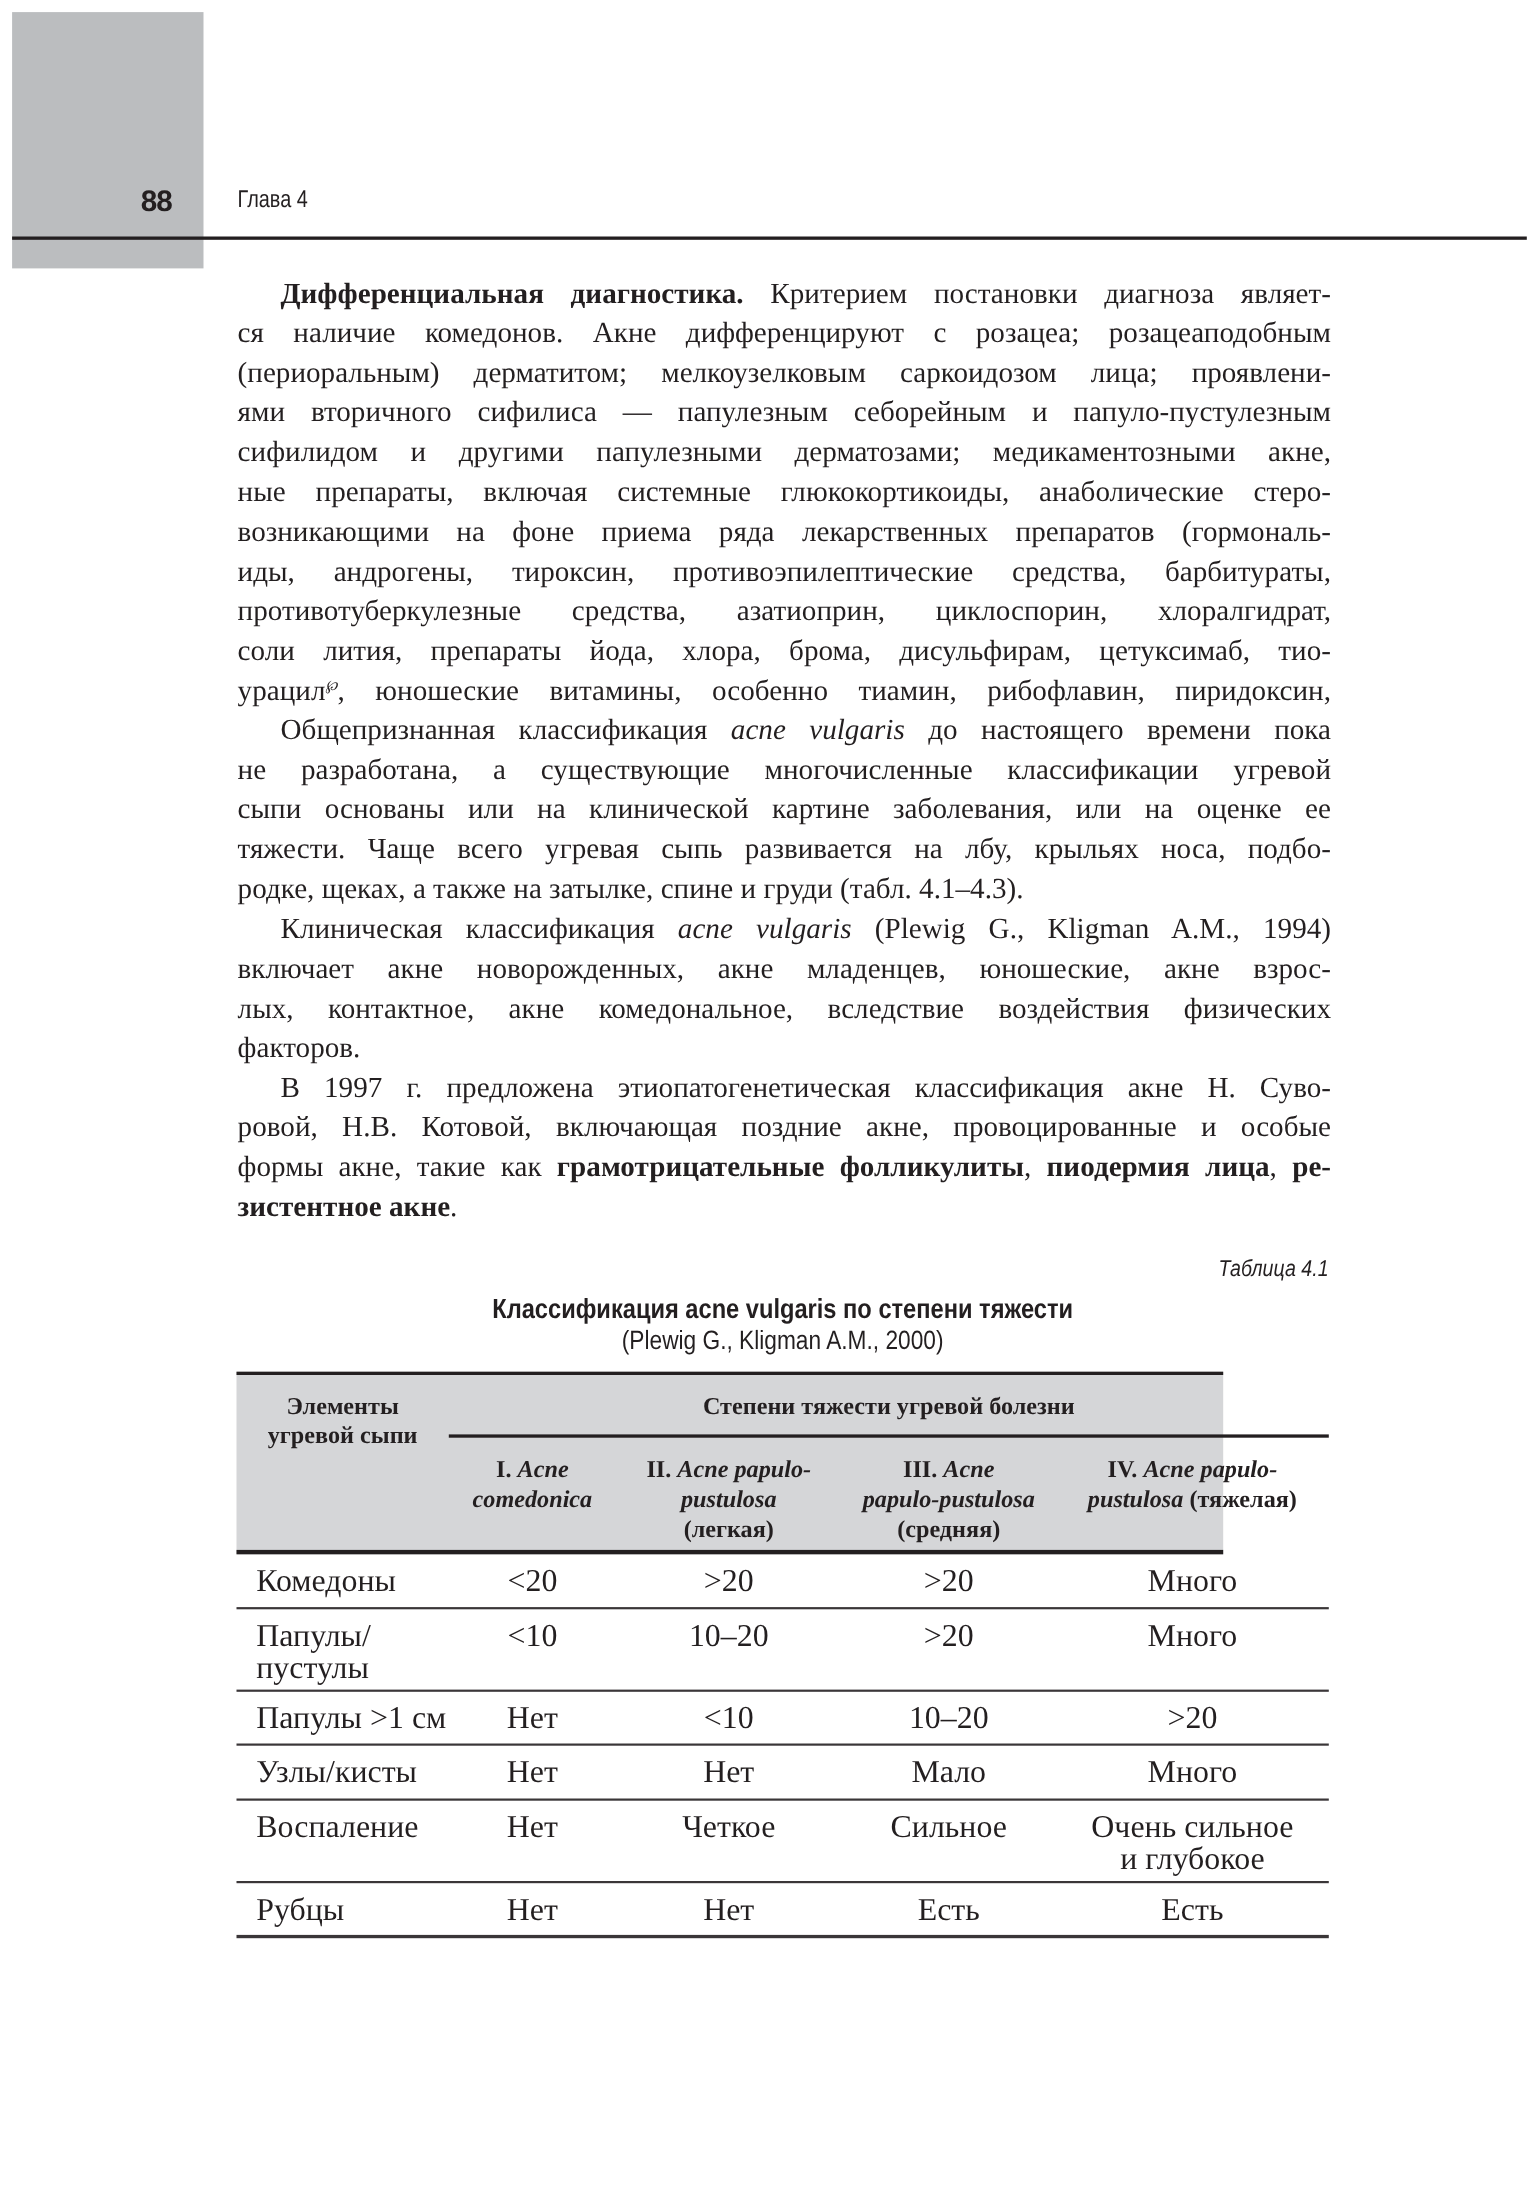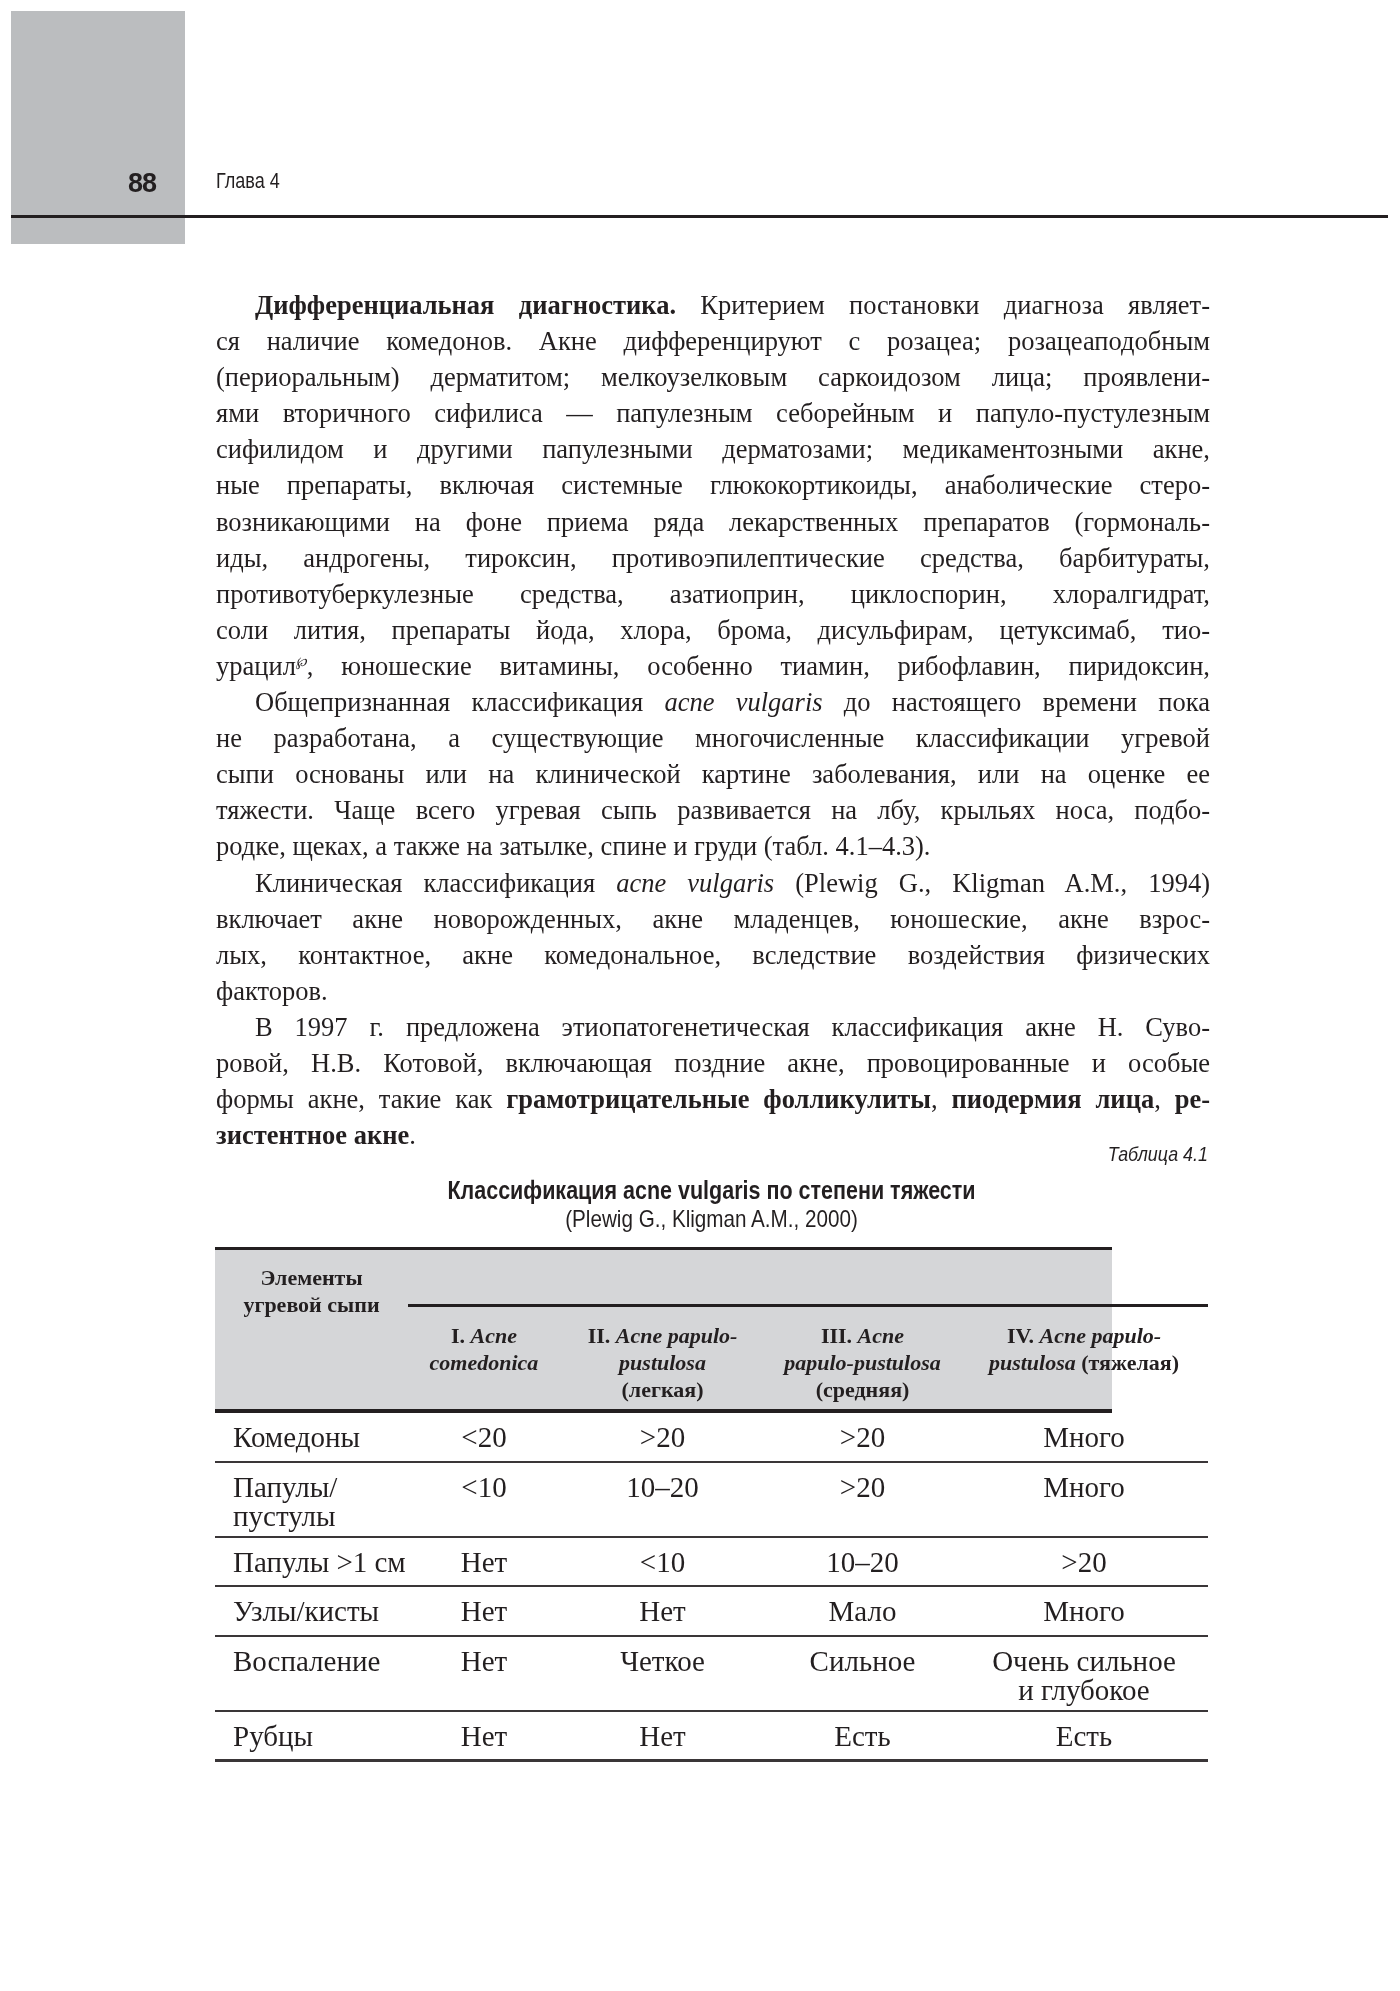--- a/index.html
+++ b/index.html
@@ -20,21 +20,21 @@
   .chapter-title {
     position: absolute; left: 216px; top: 168px;
     font-family: "Liberation Sans", sans-serif; font-size: 22px; color: #231f20;
     transform: scaleX(0.82); transform-origin: left center;
   }
   .header-rule {
     position: absolute; left: 11px; top: 215px; width: 1377px; height: 3px; background: #231f20;
   }
   .body-text {
     position: absolute; left: 216px; top: 248px; width: 994px;
-    font-size: 26.5px; line-height: 36.1px; margin-top: 39px;
+    font-size: 26.5px; line-height: 36.1px;
   }
   .line {
     display: block; white-space: nowrap; text-align: justify; text-align-last: justify;
     height: 36.1px; overflow: visible;
   }
   .line.last { text-align-last: left; }
   .line.indent { padding-left: 39px; }
   .line .b { font-weight: bold; }
   .line .i { font-style: italic; }
   sub { font-size: 16px; vertical-align: -5px; line-height: 0; }
@@ -134,20 +134,21 @@
 <div class="table-label">Таблица 4.1</div>
 <div class="table-title">Классификация acne vulgaris по степени тяжести</div>
 <div class="table-subtitle">(Plewig G., Kligman A.M., 2000)</div>
 
 <div class="tbl">
   <div class="thead">
     <div class="th th-elements">
       <div>Элементы</div>
       <div>угревой сыпи</div>
     </div>
+    <div class="th th-severity">Степени тяжести угревой болезни</div>
     <div class="sub-rule"></div>
 
     <div class="th th-c1">
       <div><span>I. </span><span class="i">Acne</span></div>
       <div class="i">comedonica</div>
     </div>
     <div class="th th-c2">
       <div><span>II. </span><span class="i">Acne papulo-</span></div>
       <div class="i">pustulosa</div>
       <div>(легкая)</div>

